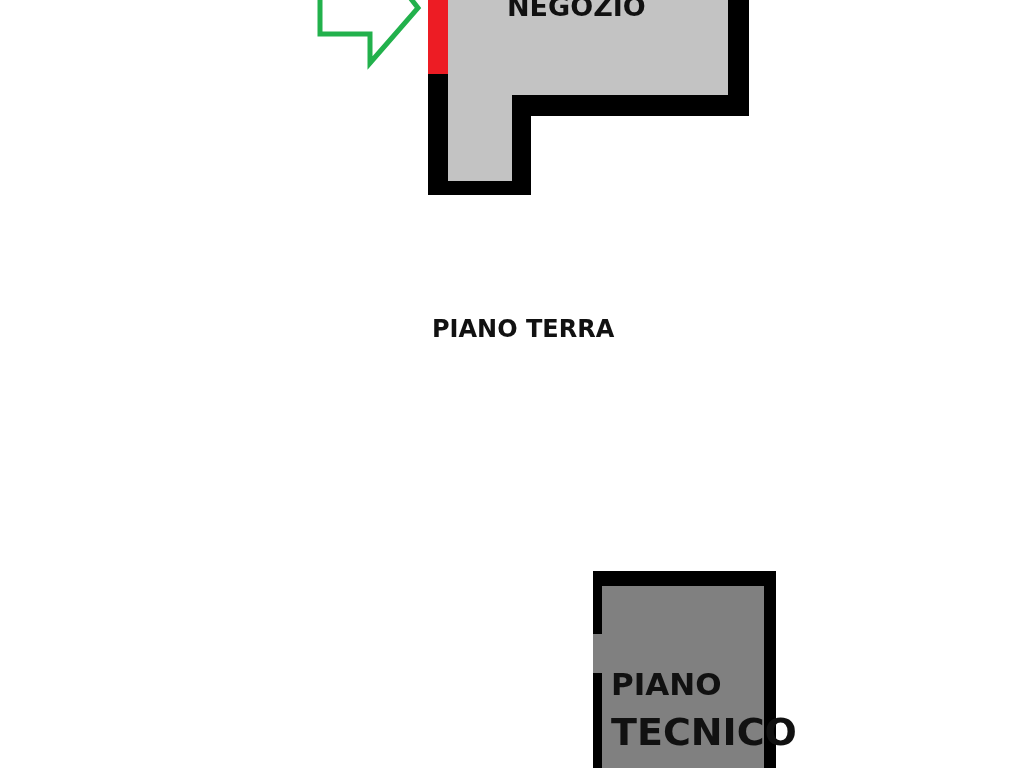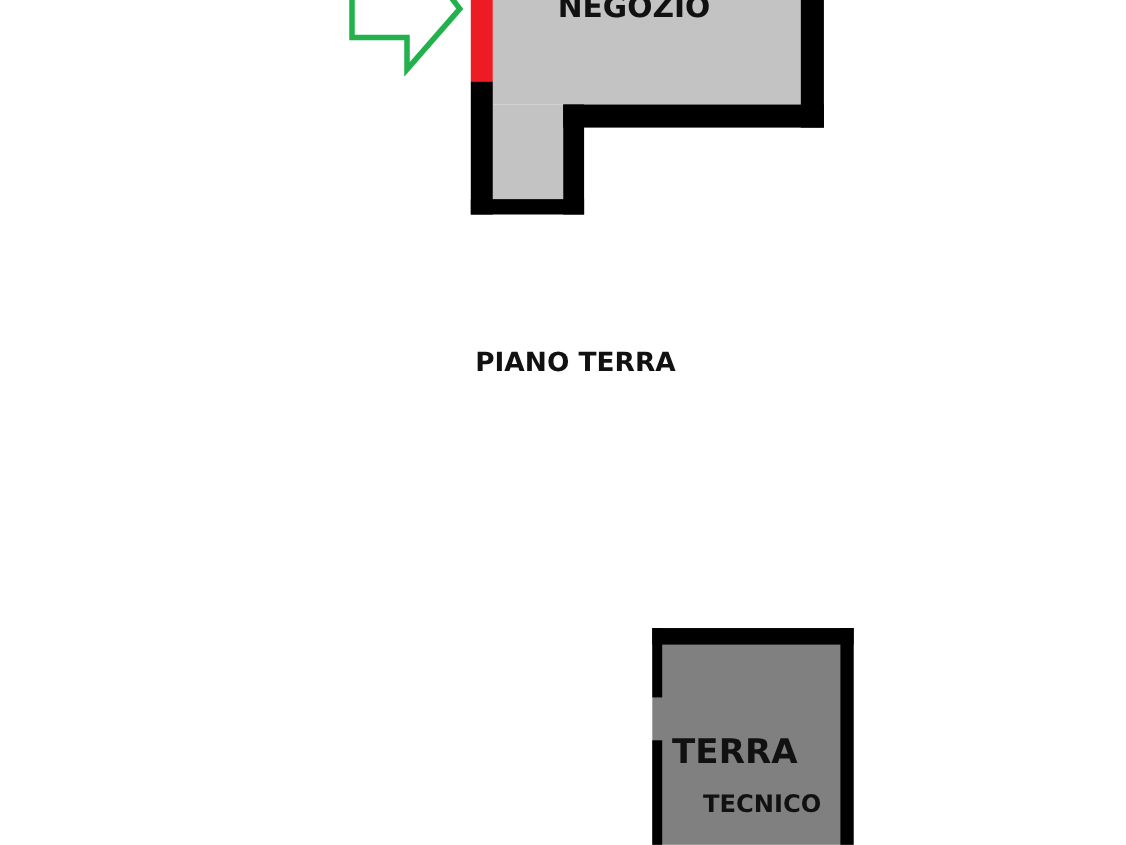--- a/index.html
+++ b/index.html
@@ -39,15 +39,15 @@
 
 <div class="label" style="left:432px; top:311px; font-size:24px; line-height:36px; letter-spacing:0px;">PIANO TERRA</div>
 
 <div>
   <div class="abs" style="left:593px; top:571px; width:183px; height:197px; background:#808080;"></div>
   <div class="wall" style="left:593px; top:571px; width:183px; height:15px;"></div>
   <div class="wall" style="left:593px; top:571px; width:9px; height:63px;"></div>
   <div class="wall" style="left:593px; top:673px; width:9px; height:95px;"></div>
   <div class="wall" style="left:764px; top:571px; width:12px; height:197px;"></div>
 
-  <div class="label" style="left:611px; top:664px; font-size:31px; line-height:40px;">TERRA</div>
-  <div class="label" style="left:611px; top:712px; font-size:22px; line-height:40px;margin-left:28px;">TECNICO</div>
+  <div class="label" style="left:611px; top:664px; font-size:31px; line-height:40px;">PIANO</div>
+  <div class="label" style="left:611px; top:712px; font-size:38px; line-height:40px;">TECNICO</div>
 </div>
 
 </body></html>

